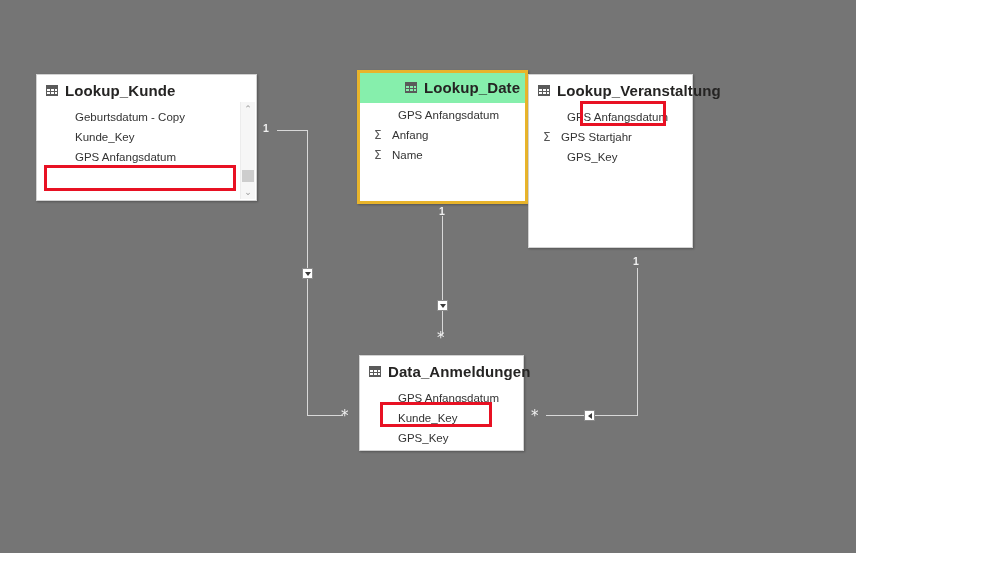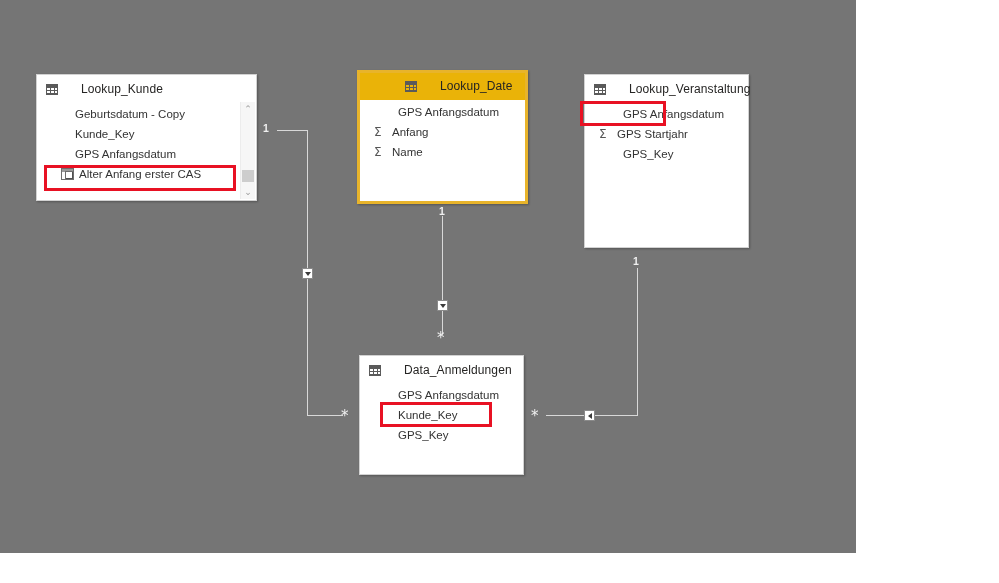--- a/index.html
+++ b/index.html
@@ -36,29 +36,29 @@
   .tbl.plain {
     border: 1px solid #d2d2d2;
   }
   .tbl.selected {
     border: 3px solid #e8b42b;
   }
 
   .tbl-header {
     display: flex;
     align-items: center;
-    gap: 23px;
+    gap: 7px;
     padding: 7px 9px 6px 9px;
-    font-size: 12px;
-    font-weight: normal;
+    font-size: 15px;
+    font-weight: bold;
     color: #252423;
     white-space: nowrap;
   }
   .tbl.selected .tbl-header {
-    background: #eab308;
+    background: #86efac;
     padding-top: 6px;
     padding-bottom: 7px;
     padding-left: 45px;
   }
 
   .tbl-title { letter-spacing: 0.1px; }
 
   
   .grid-icon {
     width: 12px;
@@ -261,24 +261,20 @@
     <div class="fields">
       <div class="field">
         <span class="fname">Geburtsdatum - Copy</span>
       </div>
       <div class="field">
         <span class="fname">Kunde_Key</span>
       </div>
       <div class="field">
         <span class="fname">GPS Anfangsdatum</span>
       </div>
-      <div class="field" style="padding-left:24px;">
-        <span class="calc-icon"></span>
-        <span class="fname with-icon">Alter Anfang erster CAS</span>
-      </div>
     </div>
     <div class="vscroll">
       <div class="arrow up">⌃</div>
       <div class="thumb"></div>
       <div class="arrow down">⌄</div>
     </div>
   </div>
   <div class="hl" style="left:44px; top:165px; width:192px; height:26px;"></div>
 
   <div class="tbl selected" style="left:357px; top:70px; width:171px; height:134px;">
@@ -294,41 +290,41 @@
         <span class="sigma">Σ</span>
         <span class="fname with-icon">Anfang</span>
       </div>
       <div class="field">
         <span class="sigma">Σ</span>
         <span class="fname with-icon">Name</span>
       </div>
     </div>
   </div>
 
-  <div class="tbl plain" style="left:584px; top:74px; width:165px; height:174px;">
+  <div class="tbl plain" style="left:528px; top:74px; width:165px; height:174px;">
     <div class="tbl-header">
       <span class="grid-icon"></span>
       <span class="tbl-title">Lookup_Veranstaltung</span>
     </div>
     <div class="fields">
       <div class="field">
         <span class="fname">GPS Anfangsdatum</span>
       </div>
       <div class="field">
         <span class="sigma">Σ</span>
         <span class="fname with-icon">GPS Startjahr</span>
       </div>
       <div class="field">
         <span class="fname">GPS_Key</span>
       </div>
     </div>
   </div>
   <div class="hl" style="left:580px; top:101px; width:86px; height:25px;"></div>
 
-  <div class="tbl plain" style="left:359px; top:355px; width:165px; height:120px;">
+  <div class="tbl plain" style="left:359px; top:355px; width:165px; height:96px;">
     <div class="tbl-header">
       <span class="grid-icon"></span>
       <span class="tbl-title">Data_Anmeldungen</span>
     </div>
     <div class="fields">
       <div class="field">
         <span class="fname">GPS Anfangsdatum</span>
       </div>
       <div class="field">
         <span class="fname">Kunde_Key</span>

